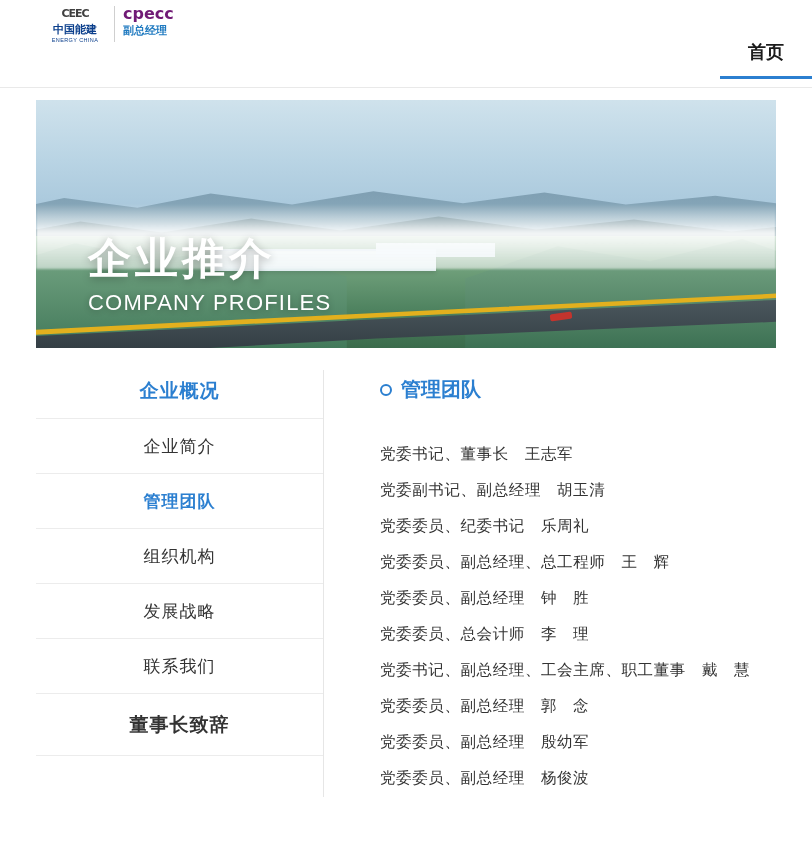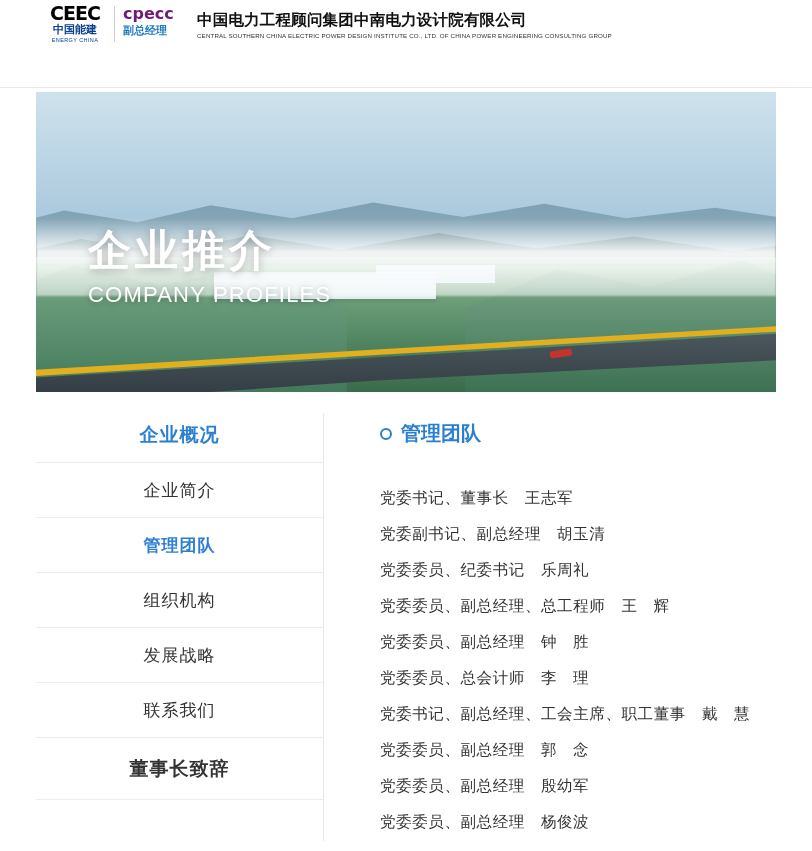--- a/index.html
+++ b/index.html
@@ -24,23 +24,23 @@
     left: 44px; top: 4px;
     display: flex;
     align-items: flex-start;
   }
   .logo-cec {
     width: 62px;
     text-align: center;
     margin-right: 6px;
   }
   .logo-cec .mark {
-    font-size: 19px;
-    font-weight: bold;
-    color: #000000;
+    font-size: 11px;
+    font-weight: bold;
+    color: #404040;
     letter-spacing: -1px;
     line-height: 19px;
     font-family: "DejaVu Sans", sans-serif;
   }
   .logo-cec .cn {
     font-size: 11px;
     color: #0b3f8c;
     font-weight: bold;
     line-height: 13px;
   }
@@ -104,23 +104,23 @@
     cursor: pointer;
     border-bottom: 3px solid transparent;
   }
   .nav-item.active {
     border-bottom-color: #2b7fd0;
   }
 
   
   .banner {
     position: relative;
-    margin: 4px 36px;
+    margin: 12px 36px;
     width: 740px;
-    height: 300px;
+    height: 248px;
     overflow: hidden;
     background: linear-gradient(#bcd8e8, #8fb9cf);
   }
   .banner .sky {
     position: absolute; left: 0; top: 0;
     width: 100%; height: 44%;
     background: linear-gradient(#cfe2ec 0%, #b9d4e4 55%, #a9c8dc 100%);
   }
   .banner .ridge-far {
     position: absolute; left: -5%; top: 32%;
@@ -287,24 +287,23 @@
     <div class="logo-cec">
       <div class="mark">CEEC</div>
       <div class="cn">中国能建</div>
       <div class="en">ENERGY CHINA</div>
     </div>
     <div class="logo-sep"></div>
     <div class="logo-cpecc">
       <div class="mark">cpecc</div>
       <div class="cn">副总经理</div>
     </div>
-    <div class="company-names">
-      <div class="company-cn">中国电力工程顾问集团中南电力设计院有限公司</div>
-      <div class="company-en">CENTRAL SOUTHERN CHINA ELECTRIC POWER DESIGN INSTITUTE CO., LTD. OF CHINA POWER ENGINEERING CONSULTING GROUP</div>
-    </div>
+  </div>
+  <div class="nav">
+    <div class="nav-item active">首页</div>
   </div>
 </div>
 
 <div class="banner">
   <div class="sky"></div>
   <div class="ridge-far"></div>
   <div class="ridge-mid"></div>
   <div class="valley"></div>
   <div class="hill-left"></div>
   <div class="hill-right"></div>

